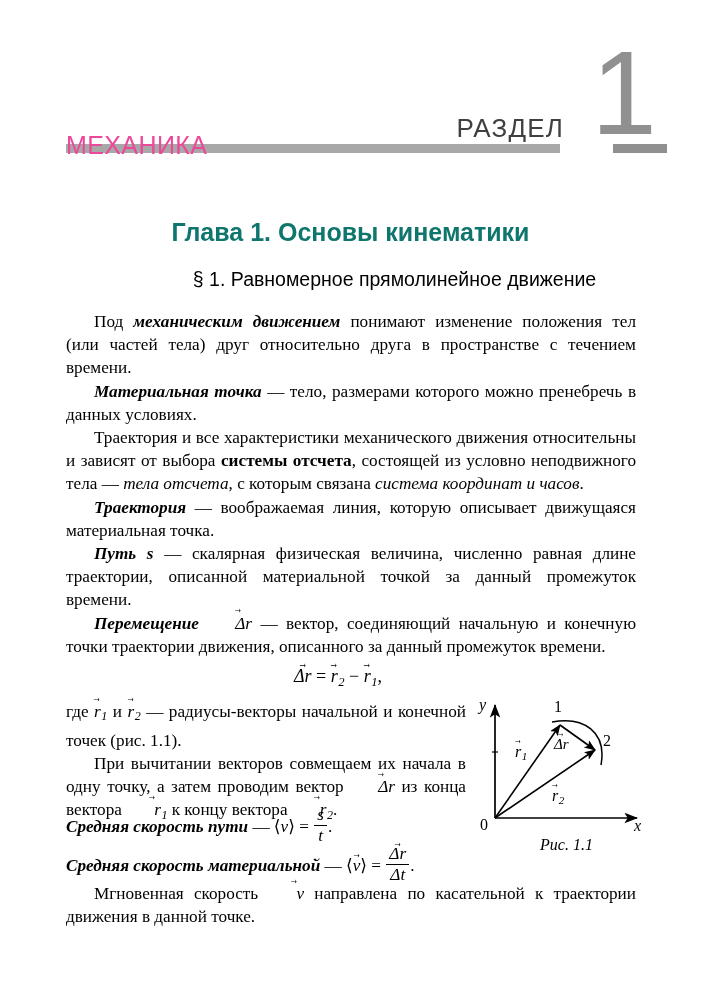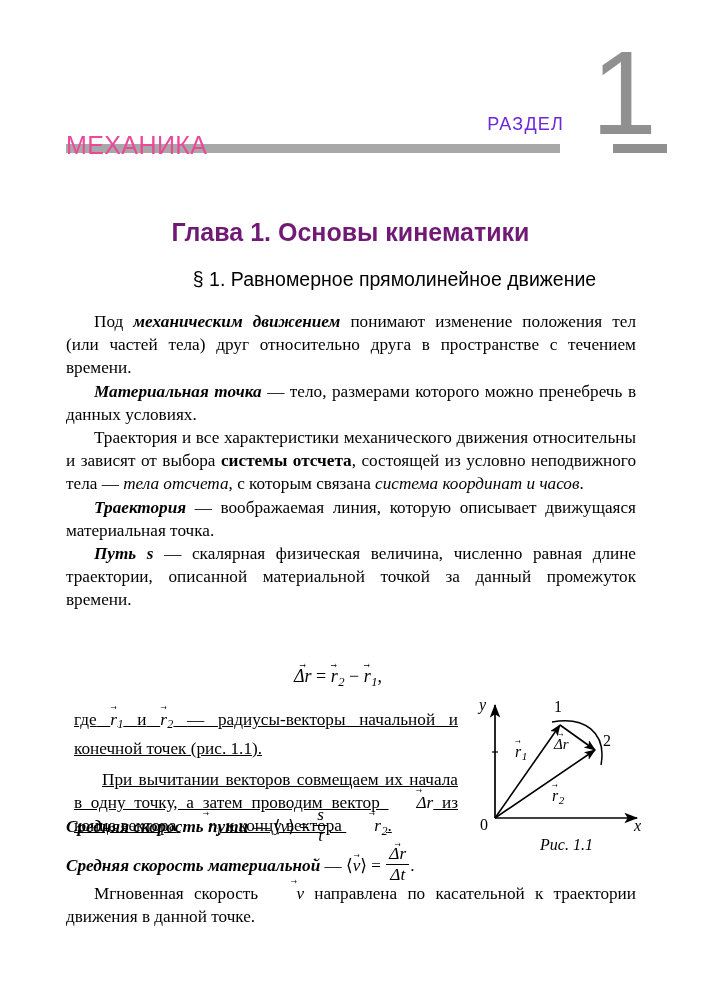--- a/index.html
+++ b/index.html
@@ -29,23 +29,23 @@
     left: 0;
     top: 30px;
     width: 701px;
     height: 105px;
   }
   .section-word {
     position: absolute;
     right: 137px;
     top: 85px;
     font-family: "Liberation Sans", "DejaVu Sans", sans-serif;
-    font-size: 18px;
+    font-size: 26px;
     letter-spacing: 1.2px;
-    color: #6d28d9;
+    color: #404040;
     line-height: 1;
   }
   .section-numeral {
     position: absolute;
     right: 44px;
     top: 4px;
     font-family: "Liberation Sans", "DejaVu Sans", sans-serif;
     font-size: 118px;
     font-weight: 400;
     color: #909090;
@@ -83,21 +83,21 @@
   
   .chapter-title {
     position: absolute;
     left: 0;
     top: 218px;
     width: 701px;
     text-align: center;
     font-family: "Liberation Sans", "DejaVu Sans", sans-serif;
     font-size: 25px;
     font-weight: bold;
-    color: #701a75;
+    color: #0f766e;
   }
   .section-subtitle {
     position: absolute;
     left: 0;
     top: 268px;
     width: 701px;
     text-align: center;
     font-family: "Liberation Sans", "DejaVu Sans", sans-serif;
     font-size: 19.5px;
     font-weight: normal;
@@ -122,23 +122,22 @@
   }
   .narrow-col {
     position: absolute;
     left: 66px;
     width: 400px;
     font-size: 17.2px;
     line-height: 23.2px;
     text-align: justify;
   }
   .narrow-col p {
-    margin: 8px;
+    margin: 0;
     text-indent: 28px;
-    text-decoration: underline;
   }
 
   b.term {
     font-weight: bold;
     font-style: italic;
   }
   b.plain {
     font-weight: bold;
     font-style: normal;
   }
@@ -265,20 +264,25 @@
       <i class="it">тела отсчета</i><span>, с которым связана</span>
       <i class="it">система координат и часов</i><span>.</span>
     </p>
     <p>
       <b class="term">Траектория</b>
       <span>— воображаемая линия, которую описывает движущаяся материальная точка.</span>
     </p>
     <p>
       <b class="term">Путь s</b>
       <span>— скалярная физическая величина, численно равная длине траектории, описанной материальной точкой за данный промежуток времени.</span>
+    </p>
+    <p>
+      <b class="term">Перемещение</b>
+      <span class="vec">Δr</span>
+      <span>— вектор, соединяющий начальную и конечную точки траектории движения, описанного за данный промежуток времени.</span>
     </p>
   </div>
 
   <div class="display-formula">
     <span class="vec">Δr</span>
     <span>=</span>
     <span class="vec">r</span><sub class="sb">2</sub>
     <span>−</span>
     <span class="vec">r</span><sub class="sb">1</sub><span>,</span>
   </div>

